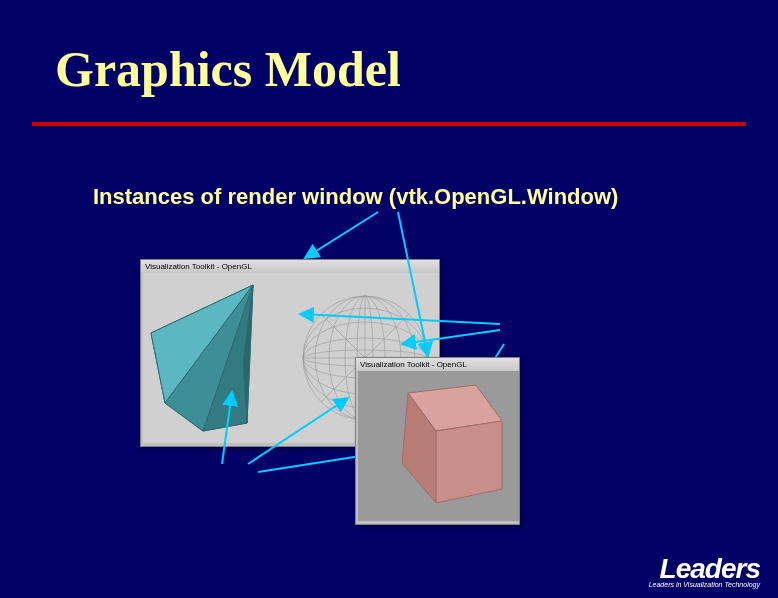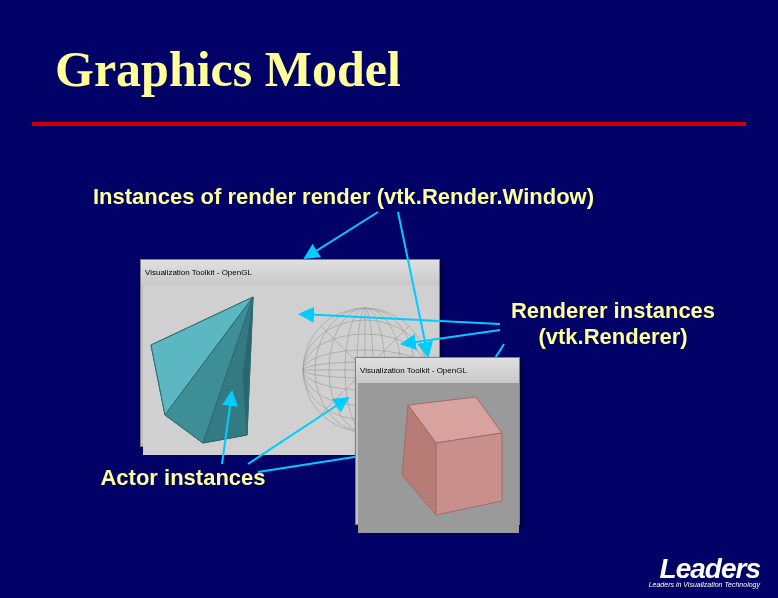--- a/index.html
+++ b/index.html
@@ -41,21 +41,21 @@
 
   .window-frame {
     position: absolute;
     background: #c0c0c0;
     border: 1px solid #808080;
     box-shadow: 2px 2px 4px rgba(0,0,0,0.4);
   }
   .window-title {
     font-size: 8px;
     color: #000;
-    padding: 8px 4px;
+    padding: 2px 4px;
     background: linear-gradient(#e0e0e0, #c8c8c8);
     white-space: nowrap;
     overflow: hidden;
   }
   .render-area {
     background: #d0d0d0;
     position: relative;
     overflow: hidden;
   }
   .win1 { top: 259px; left: 140px; width: 300px; height: 188px; }
@@ -77,29 +77,28 @@
   .logo-sub { font-size: 7px; font-style: italic; margin-top: -4px; }
 
   svg.arrows { position: absolute; top: 0; left: 0; width: 778px; height: 598px; pointer-events: none; }
 </style>
 </head>
 <body>
 
 <div class="slide-title">Graphics Model</div>
 <div class="title-underline"></div>
 
-<div class="label label-renderwindow">Instances of render render (vtk.Render.Window)</div>
+<div class="label label-renderwindow">Instances of render window (vtk.OpenGL.Window)</div>
 
 <div class="label label-renderer">
-  <span>Renderer instances</span><br>
-  <span>(vtk.Renderer)</span>
+  <br>
 </div>
 
 <div class="label label-actor">
-  <span>Actor instances</span><br>
+  <br>
 </div>
 
 <div class="window-frame win1">
   <div class="window-title">Visualization Toolkit - OpenGL</div>
   <div class="render-area">
     <div class="pane">
       <svg viewBox="0 0 148 170" width="148" height="170">
         <polygon points="110,12 8,60 22,130 60,158 104,150 100,90" fill="#4aa6b0" stroke="#2d6b73" stroke-width="1"></polygon>
         <polygon points="110,12 8,60 22,130" fill="#5bb8c2" stroke="#2d6b73" stroke-width="1"></polygon>
         <polygon points="110,12 22,130 60,158" fill="#3e8e98" stroke="#2d6b73" stroke-width="1"></polygon>

